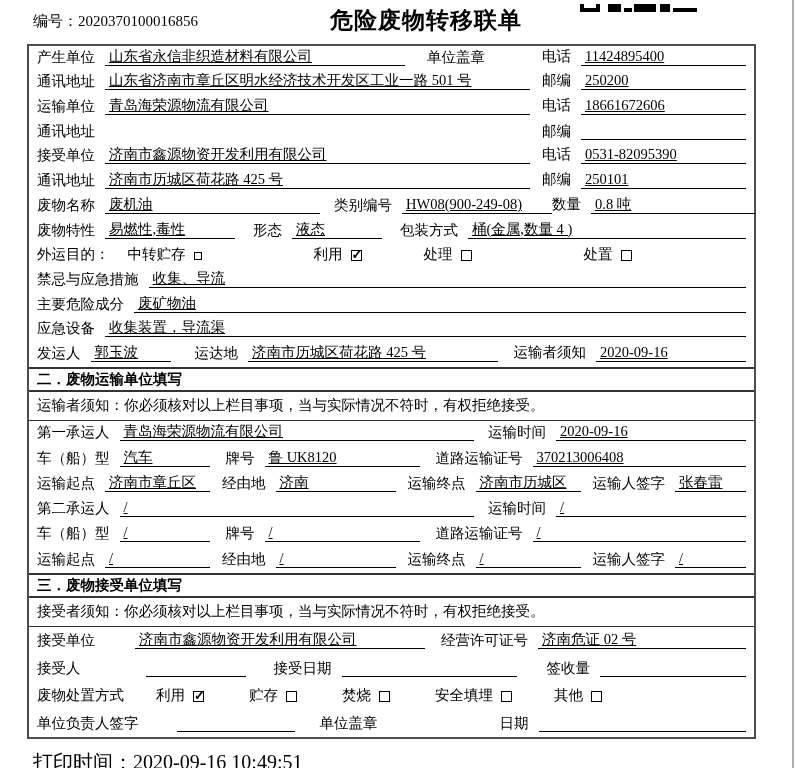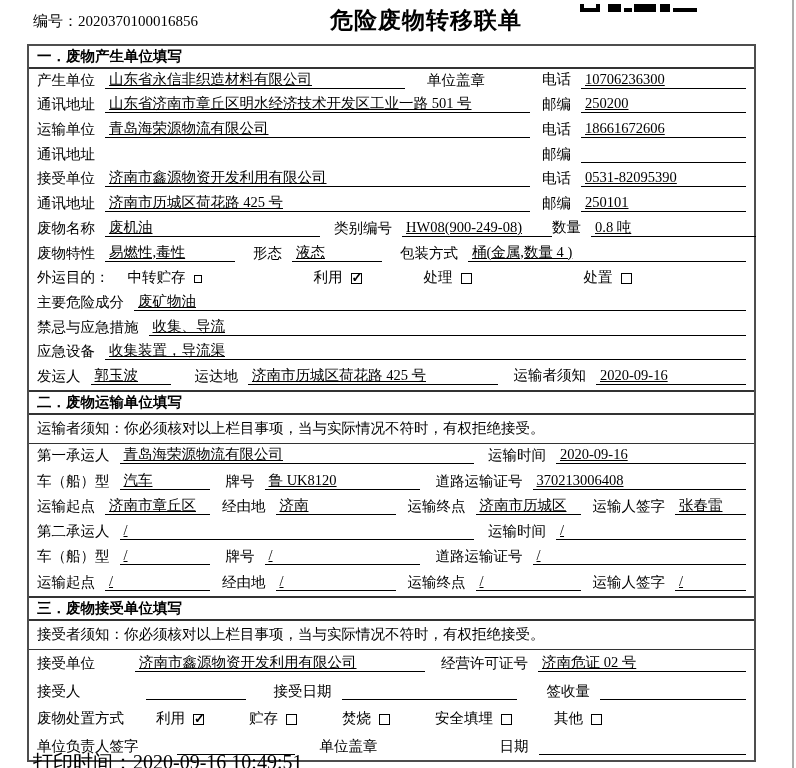--- a/index.html
+++ b/index.html
@@ -27,21 +27,21 @@
   .row {
     display:flex; align-items:flex-end; padding:4px 8px 5px;
     white-space:nowrap; font-size:14.5px; line-height:17px;
   }
   .sec1 .row { height:24.7px; }
   .sec2 .row { height:25.3px;justify-content:flex-end; }
   .sec3 .row { height:27.5px; }
   .lbl { flex:none; padding-right:10px; }
   .val { border-bottom:1px solid #000; padding:0 4px; min-height:17px; flex:none; overflow:hidden;text-decoration:underline; }
   .grow { flex:1 1 auto; }
-  .right-group { margin-left:auto; display:flex; align-items:center; }
+  .right-group { margin-left:auto; display:flex; align-items:flex-start; }
 
   .opt { display:inline-flex; align-items:center; }
   .checkbox {
     display:inline-block; width:11px; height:11px;
     border:1.5px solid #000; margin-left:8px; position:relative; top:1px;
   }
   .checkbox.small { width:8px; height:8px; }
   .checkbox.checked::after {
     content:"\2713"; position:absolute; top:-5px; left:0px;
     font-size:13px; font-weight:bold;
@@ -62,30 +62,29 @@
     <rect x="28" y="0" width="13" height="8" fill="#000"></rect>
     <rect x="44" y="4" width="8" height="4" fill="#000"></rect>
     <rect x="54" y="0" width="22" height="8" fill="#000"></rect>
     <rect x="80" y="0" width="10" height="8" fill="#000"></rect>
     <rect x="93" y="4" width="24" height="4" fill="#000"></rect>
   </svg>
 </div>
 
 <div class="form-table">
 
-  <div class="section-title">一．废物产生单位填写</div>
   <div class="sec1">
 
     <div class="row">
       <span class="lbl">产生单位</span>
       <span class="val" style="width:300px">山东省永信非织造材料有限公司</span>
       <span class="lbl" style="margin-left:22px">单位盖章</span>
       <span class="right-group">
         <span class="lbl">电话</span>
-        <span class="val" style="width:165px">10706236300</span>
+        <span class="val" style="width:165px">11424895400</span>
       </span>
     </div>
 
     <div class="row">
       <span class="lbl">通讯地址</span>
       <span class="val grow" style="margin-right:12px">山东省济南市章丘区明水经济技术开发区工业一路 501 号</span>
       <span class="right-group">
         <span class="lbl">邮编</span>
         <span class="val" style="width:165px">250200</span>
       </span>
@@ -160,27 +159,27 @@
         <span>处理</span>
         <span class="checkbox"></span>
       </span>
       <span class="opt" style="margin-left:112px">
         <span>处置</span>
         <span class="checkbox"></span>
       </span>
     </div>
 
     <div class="row">
+      <span class="lbl">禁忌与应急措施</span>
+      <span class="val grow">收集、导流</span>
+    </div>
+
+    <div class="row">
       <span class="lbl">主要危险成分</span>
       <span class="val grow">废矿物油</span>
-    </div>
-
-    <div class="row">
-      <span class="lbl">禁忌与应急措施</span>
-      <span class="val grow">收集、导流</span>
     </div>
 
     <div class="row">
       <span class="lbl">应急设备</span>
       <span class="val grow">收集装置，导流渠</span>
     </div>
 
     <div class="row">
       <span class="lbl">发运人</span>
       <span class="val" style="width:80px">郭玉波</span>

